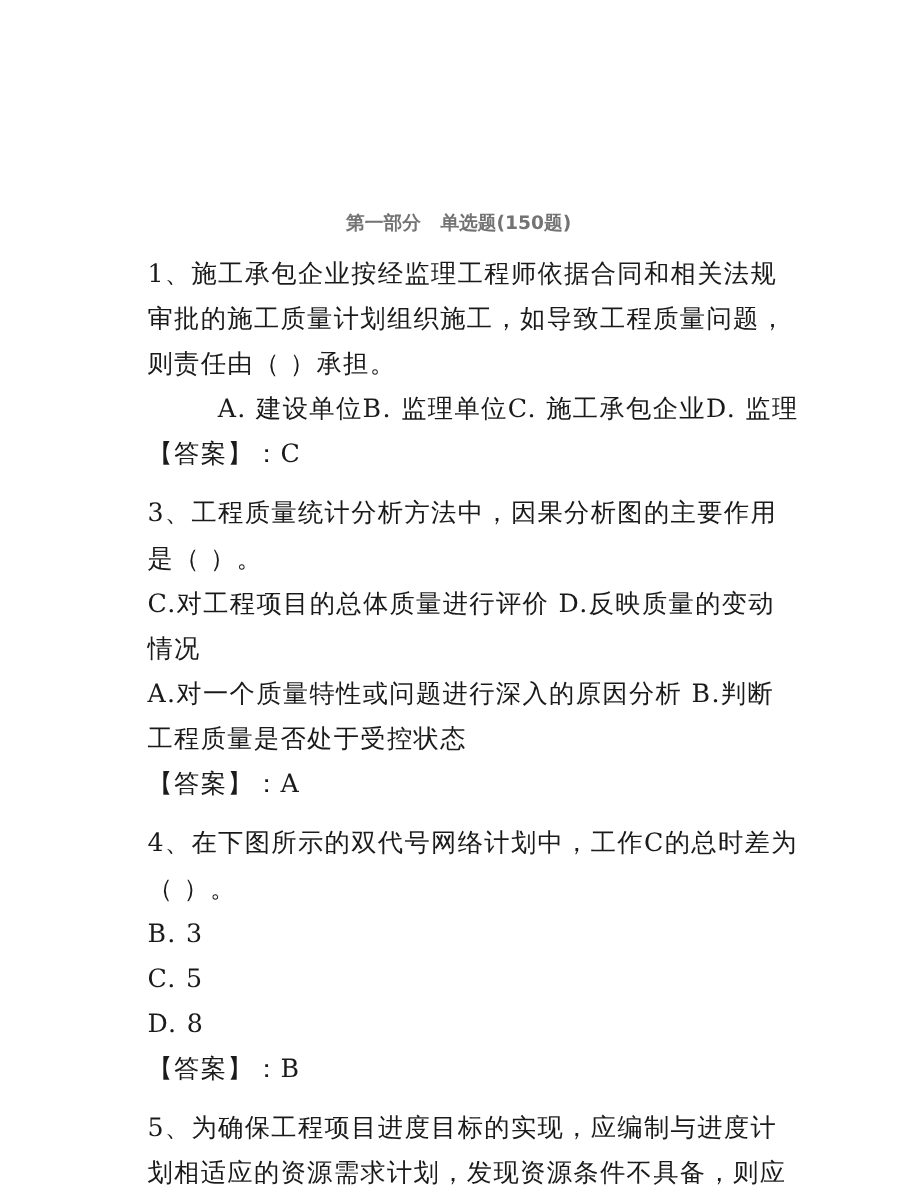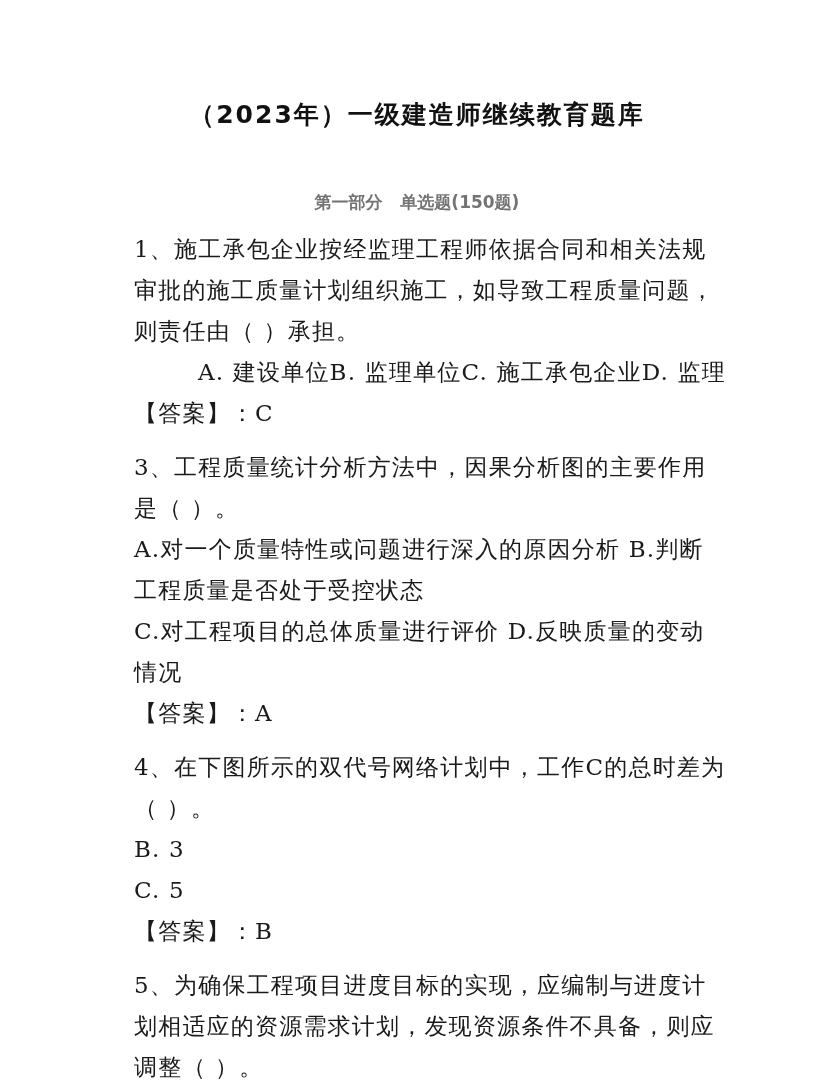--- a/index.html
+++ b/index.html
@@ -61,49 +61,49 @@
     }
     .opt-row .opt { white-space: nowrap; }
     .opt-block { }
     .answer { }
   </style>
 </head>
 <body>
 
 <div class="page">
 
-  <div class="doc-title">（2023年）一级建造师继续教育题库</div>
 
   <div class="section-title">第一部分   单选题(150题)</div>
 
   <div class="content">
 
     <div class="question">
       <div class="stem">1、施工承包企业按经监理工程师依据合同和相关法规审批的施工质量计划组织施工，如导致工程质量问题，则责任由（    ）承担。</div>
       <div class="opt-row">
         <span class="opt">A. 建设单位</span>
         <span class="opt">B. 监理单位</span>
         <span class="opt">C. 施工承包企业</span>
         <span class="opt">D. 监理</span>
       </div>
       <div class="answer"><span>【答案】：</span><span>C</span></div>
     </div>
 
 
     <div class="question">
       <div class="stem">3、工程质量统计分析方法中，因果分析图的主要作用是（   ）。</div>
+      <div class="opt-block">C.对工程项目的总体质量进行评价 D.反映质量的变动情况</div>
       <div class="opt-block">A.对一个质量特性或问题进行深入的原因分析 B.判断工程质量是否处于受控状态</div>
-      <div class="opt-block">C.对工程项目的总体质量进行评价 D.反映质量的变动情况</div>
       <div class="answer"><span>【答案】：</span><span>A</span></div>
     </div>
 
     <div class="question">
       <div class="stem">4、在下图所示的双代号网络计划中，工作C的总时差为（    ）。</div>
       <div>B. 3</div>
       <div>C. 5</div>
+      <div>D. 8</div>
       <div class="answer"><span>【答案】：</span><span>B</span></div>
     </div>
 
     <div class="question">
       <div class="stem">5、为确保工程项目进度目标的实现，应编制与进度计划相适应的资源需求计划，发现资源条件不具备，则应调整（    ）。</div>
     </div>
 
   </div>
 </div>
 

